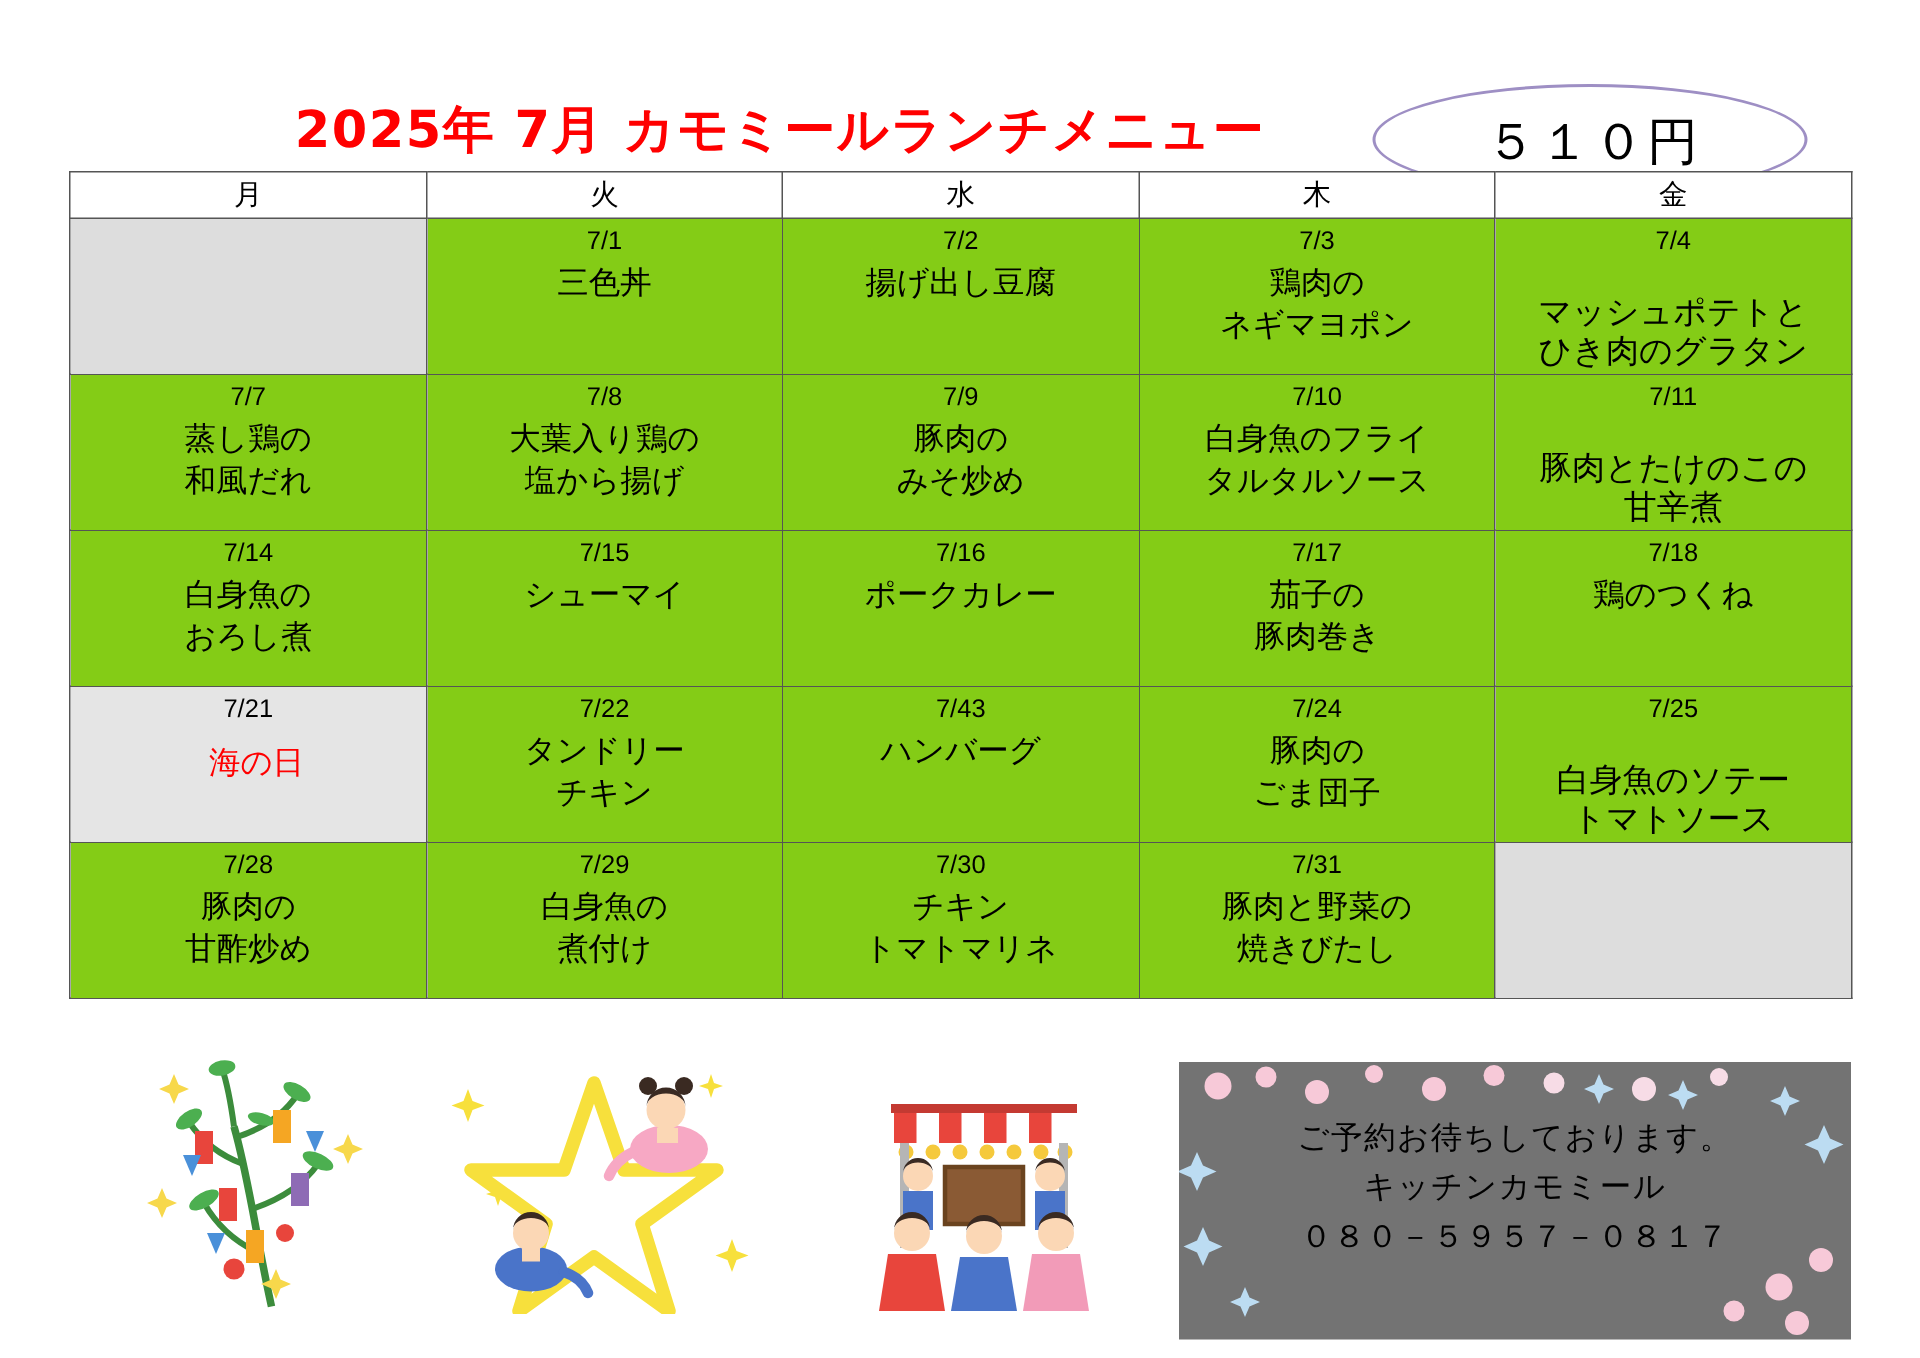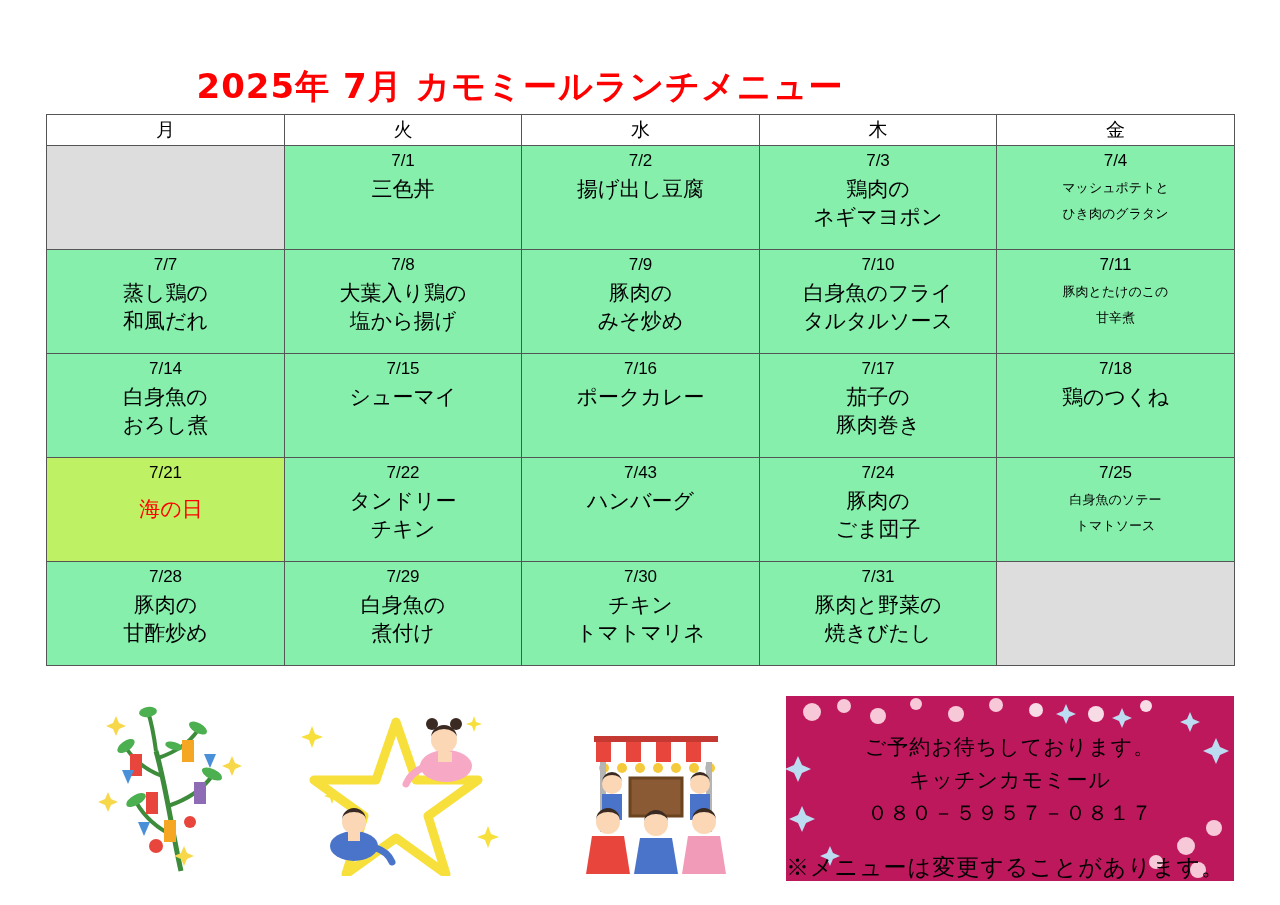--- a/index.html
+++ b/index.html
@@ -85,27 +85,27 @@
     height: 30px;
     font-size: 19px;
     font-weight: normal;
     text-align: center;
     vertical-align: middle;
     background: #ffffff;
   }
   td.day {
     height: 103px;
     position: relative;
-    background: #86efac;
+    background: #84cc16;
   }
   td.blank {
     background: #dddddd;
   }
   td.holiday {
-    background: #bef264;
+    background: #e5e5e5;
   }
   .date {
     display: block;
     text-align: center;
     font-size: 17px;
     padding-top: 5px;
     line-height: 20px;
     color: #000000;
   }
   .menu {
@@ -117,22 +117,23 @@
     color: #000000;
     white-space: pre-line;
   }
   .menu.holiday-label {
     color: #ff0000;
     font-size: 21px;
     padding-top: 12px;
     padding-left: 15px;
   }
   .menu.small {
-    font-size: 13px;
+    font-size: 22px;
     line-height: 26px;
+    margin-top: 20px;
   }
 
   
   .footer {
     position: absolute;
     left: 46px;
     top: 690px;
     width: 1188px;
     height: 200px;
   }
@@ -142,24 +143,24 @@
     height: 180px;
   }
   #illus-tanabata-tree { left: 40px; width: 180px; }
   #illus-orihime-star { left: 250px; width: 210px; }
   #illus-festival-stall { left: 510px; width: 200px; }
 
   
   .info-box {
     position: absolute;
     left: 740px;
-    top: 6px;
+    top: 18px;
     width: 448px;
     height: 185px;
-    background: #be185d;
+    background: #737373;
     overflow: hidden;
   }
   .info-deco {
     position: absolute;
     inset: 0;
     pointer-events: none;
   }
   .info-lines {
     position: absolute;
     left: 0;
@@ -184,20 +185,23 @@
     letter-spacing: 1px;
   }
 </style>
 </head>
 <body>
 
 <div class="page">
 
   <div class="header">
     <div class="title">2025年 7月 カモミールランチメニュー</div>
+    <div class="price-oval">
+      <div class="price-text">５１０円</div>
+    </div>
   </div>
 
   <div class="cal-wrap">
     <table class="cal">
       <colgroup>
         <col style="width:238px">
         <col style="width:237px">
         <col style="width:238px">
         <col style="width:237px">
         <col style="width:238px">
@@ -489,16 +493,15 @@
           <circle cx="360" cy="10" r="6"></circle>
         </g>
       </svg>
       <div class="info-lines">
         <span class="info-line">ご予約お待ちしております。</span>
         <span class="info-line">キッチンカモミール</span>
         <span class="info-line">０８０－５９５７－０８１７</span>
       </div>
     </div>
 
-    <div class="note">※メニューは変更することがあります。</div>
   </div>
 
 </div>
 
 </body></html>

